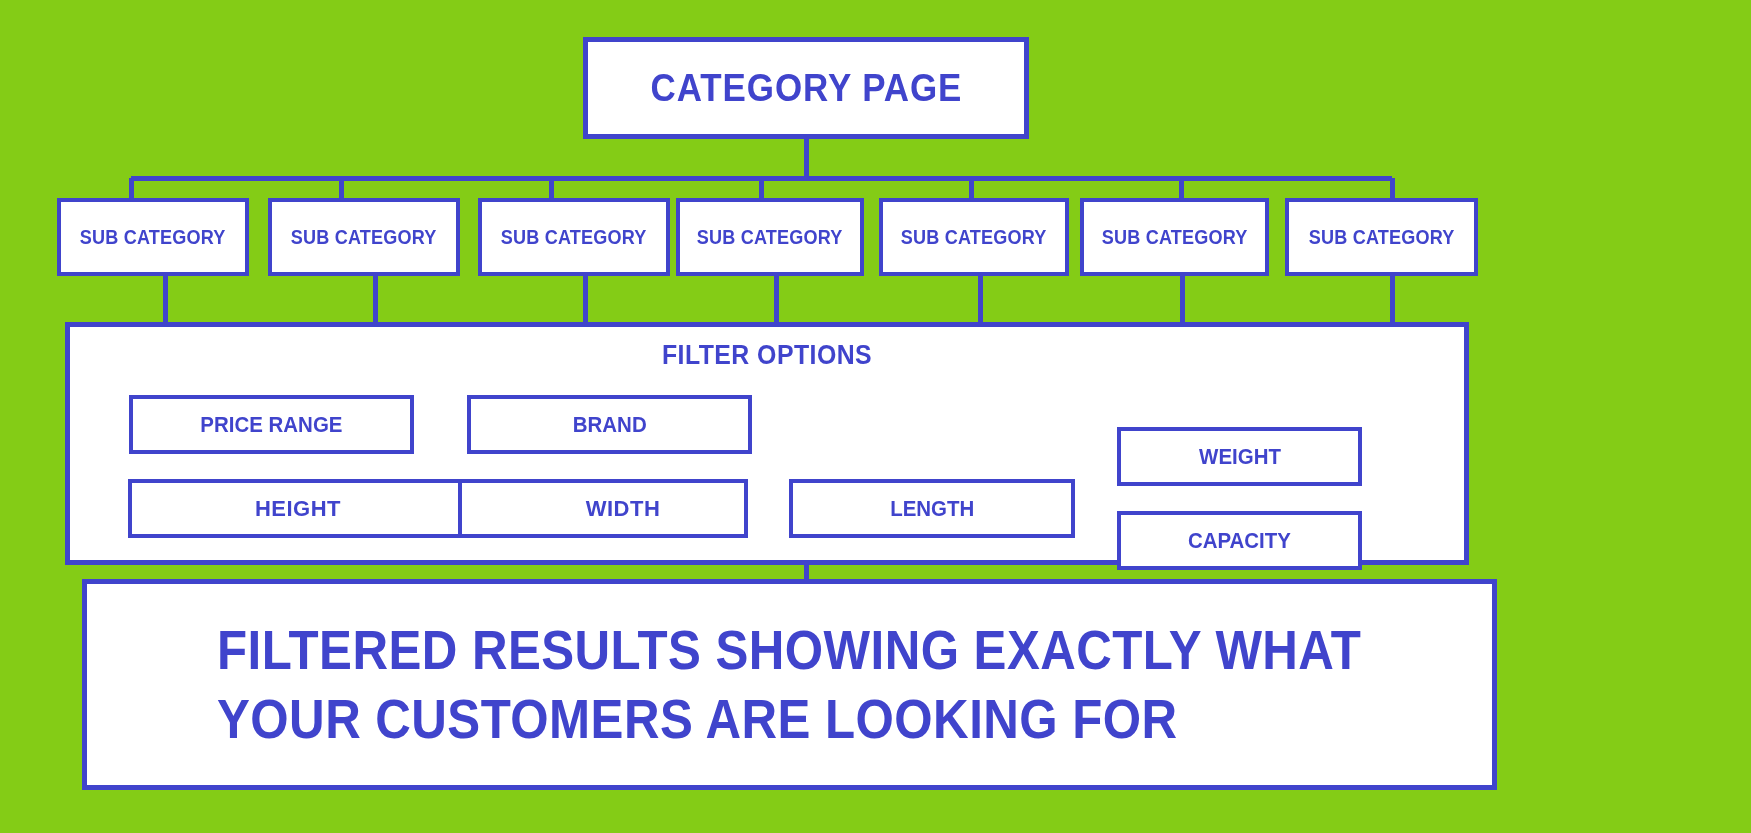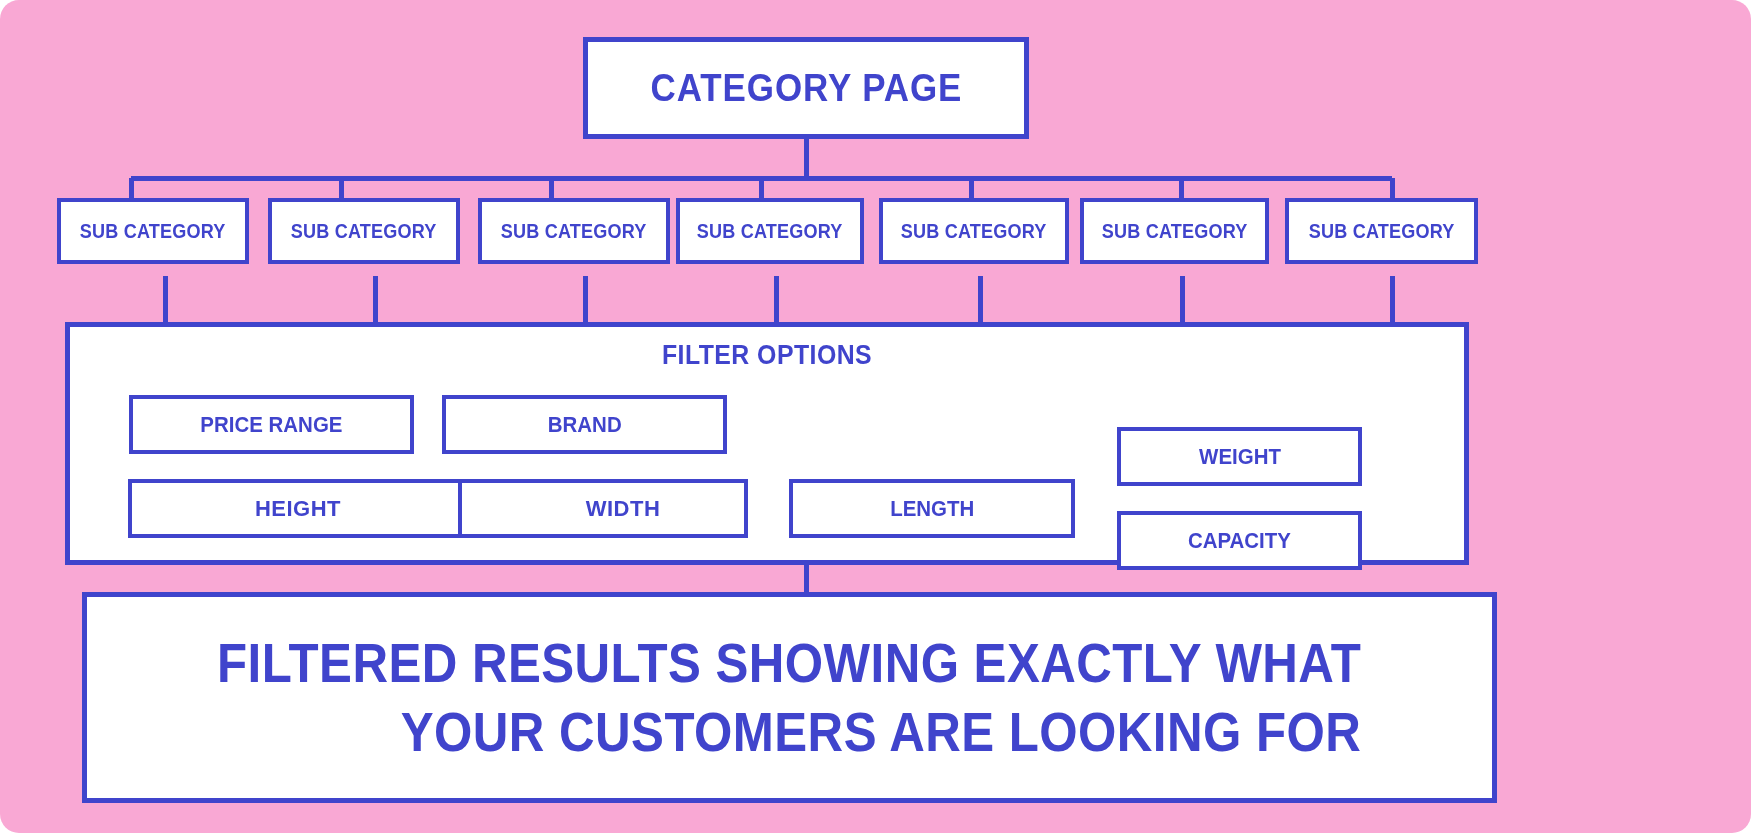--- a/index.html
+++ b/index.html
@@ -8,23 +8,22 @@
     padding: 0;
     background: #ffffff;
   }
   body {
     font-family: "Liberation Sans", sans-serif;
   }
   #stage {
     position: relative;
     width: 1751px;
     height: 833px;
-    background: #f9a8d4;
+    background: #84cc16;
     overflow: hidden;
-    border-radius: 19px;
   }
   #wires {
     position: absolute;
     left: 0;
     top: 0;
     width: 1751px;
     height: 833px;
     pointer-events: none;
   }
 
@@ -53,21 +52,21 @@
   #root-box .label {
     font-size: 38px;
     font-weight: bold;
     letter-spacing: 1px;
     transform: scaleX(0.92);
   }
 
   
   .subcat {
     top: 198px;
-    height: 66px;
+    height: 78px;
     border-width: 4px;
   }
   .subcat .label {
     font-size: 21px;
     font-weight: bold;
     transform: scaleX(0.86);
     letter-spacing: 0.2px;
   }
 
   
@@ -110,45 +109,45 @@
     white-space: nowrap;
   }
   .filter-chip .label { transform: scaleX(0.93); }
   .filter-chip.wide-face .label {
     transform: scaleX(1);
     letter-spacing: 0.5px;
   }
 
   
   .col-1 { left: 59px;  width: 285px; }
-  .col-2 { left: 372px; width: 285px; }
+  .col-2 { left: 397px; width: 285px; }
   .col-3 { left: 718px; width: 285px; }
   .col-4 { left: 1047px;width: 245px; margin-top: 32px; }
   .row-a { top: 68px; }
   .row-b { top: 152px; }
 
   
   .col-1.row-b { left: 58px; width: 340px; }
   .col-2.row-b { left: 388px; width: 290px; padding-left: 40px; }
   .col-3.row-b { left: 719px; width: 286px; }
 
   
   #results-box {
     position: absolute;
     box-sizing: border-box;
     left: 82px;
-    top: 592px;
+    top: 579px;
     width: 1415px;
     height: 211px;
     border: 5px solid #4044CC;
     background: #ffffff;
     display: flex;
     align-items: center;
     justify-content: center;
-    text-align: right;
+    text-align: left;
   }
   #results-text {
     color: #4044CC;
     font-size: 56px;
     font-weight: bold;
     line-height: 1.22;
     text-transform: uppercase;
     transform: scaleX(0.88);
     letter-spacing: 0.5px;
   }

